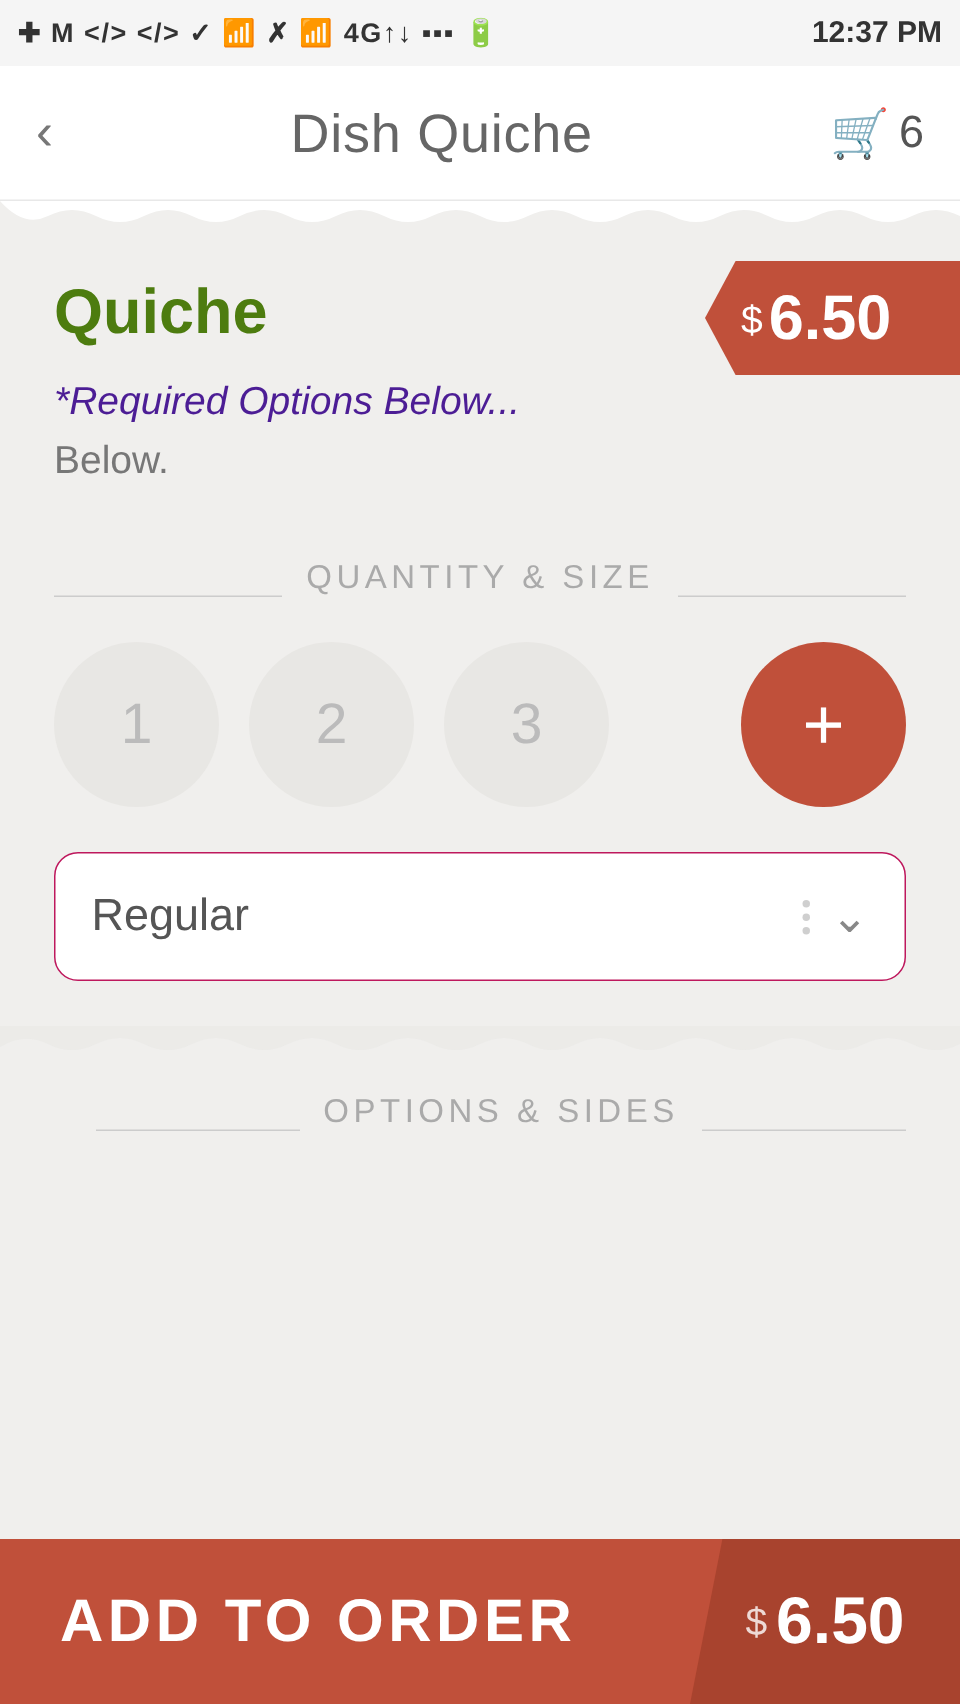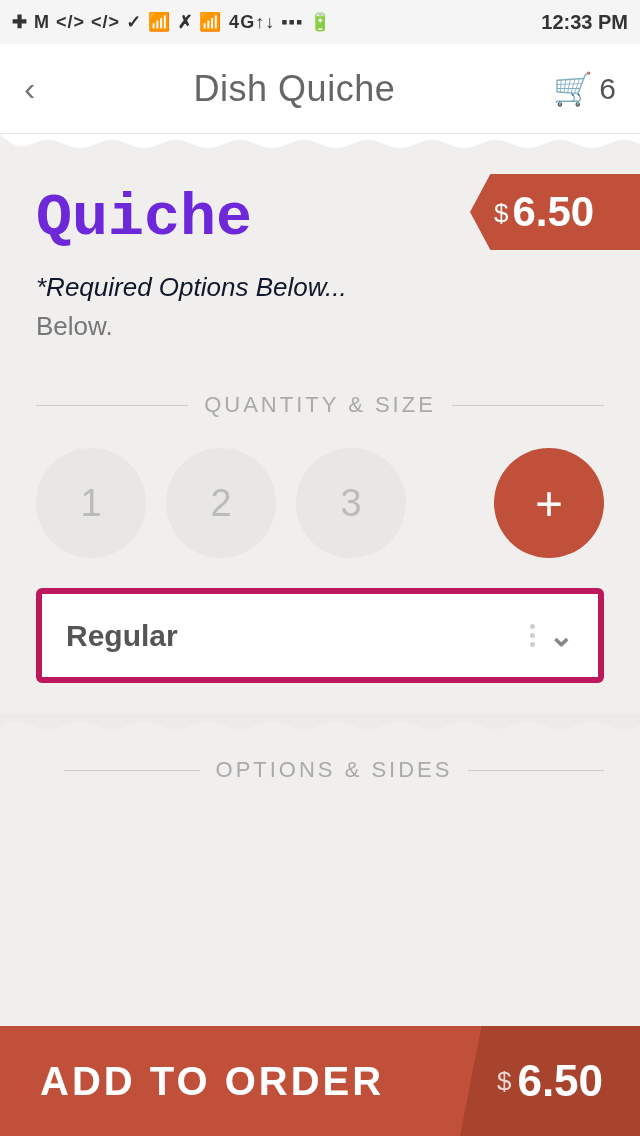--- a/index.html
+++ b/index.html
@@ -77,25 +77,24 @@
       padding: 0 0 120px 0;
     }
 
     
     .dish-header {
       padding: 30px 36px 20px 36px;
       position: relative;
       background: #f0efed;
     }
     .dish-name {
-      font-size: 60px;
-      font-weight: 700;
-      color: #6d28d9;
+      font-size: 42px;
+      font-weight: 700;
+      color: #4d7c0f;
       margin-bottom: 20px;
-      font-family: Liberation Mono, monospace;
     }
     .price-badge {
       position: absolute;
       top: 20px;
       right: 0;
       background: #c0503a;
       color: white;
       font-size: 36px;
       font-weight: 700;
       padding: 14px 28px 14px 24px;
@@ -110,33 +109,33 @@
       font-weight: 400;
       margin-top: 2px;
     }
     .price-amount {
       font-size: 42px;
       font-weight: 700;
     }
 
     .required-text {
       font-size: 26px;
-      color: #0f172a;
+      color: #4c1d95;
       font-style: italic;
       margin-bottom: 8px;
     }
     .desc-text {
       font-size: 26px;
       color: #777;
     }
 
     
     .section-divider {
       display: flex;
-      align-items: center;
+      align-items: flex-end;
       padding: 30px 36px 20px 36px;
       gap: 16px;
     }
     .divider-line {
       flex: 1;
       height: 1px;
       background: #ccc;
     }
     .section-label {
       font-size: 22px;
@@ -183,28 +182,27 @@
       margin-left: auto;
     }
 
     
     .size-dropdown-wrapper {
       margin: 0 36px 30px 36px;
     }
     .size-dropdown {
       width: 100%;
       background: #ffffff;
-      border: 6px solid #be185d;
-      border-radius: 6px;
+      border: 1px solid #be185d;
+      border-radius: 16px;
       padding: 24px 24px;
       display: flex;
       align-items: center;
       justify-content: space-between;
       cursor: pointer;
-      font-weight: bold;
     }
     .size-dropdown-text {
       font-size: 30px;
       color: #555;
     }
     .size-dropdown-icons {
       display: flex;
       align-items: center;
       gap: 14px;
     }
@@ -283,21 +281,21 @@
 </head>
 <body>
 
 <div class="status-bar">
   <div class="status-bar-left">
     <span style="font-size:18px; color:#333; letter-spacing:1px;">
       ✚ M &lt;/&gt; &lt;/&gt; ✓ 📶 ✗ 📶 4G↑↓ ▪▪▪ 🔋
     </span>
   </div>
   <div class="status-bar-right">
-    <span>12:33 PM</span>
+    <span>12:37 PM</span>
   </div>
 </div>
 
 <div class="nav-bar white-section">
   <span class="nav-back">‹</span>
   <span class="nav-title">Dish Quiche</span>
   <div class="nav-cart">
     <span style="font-size:32px;">🛒</span>
     <span class="nav-cart-count">6</span>
   </div>

